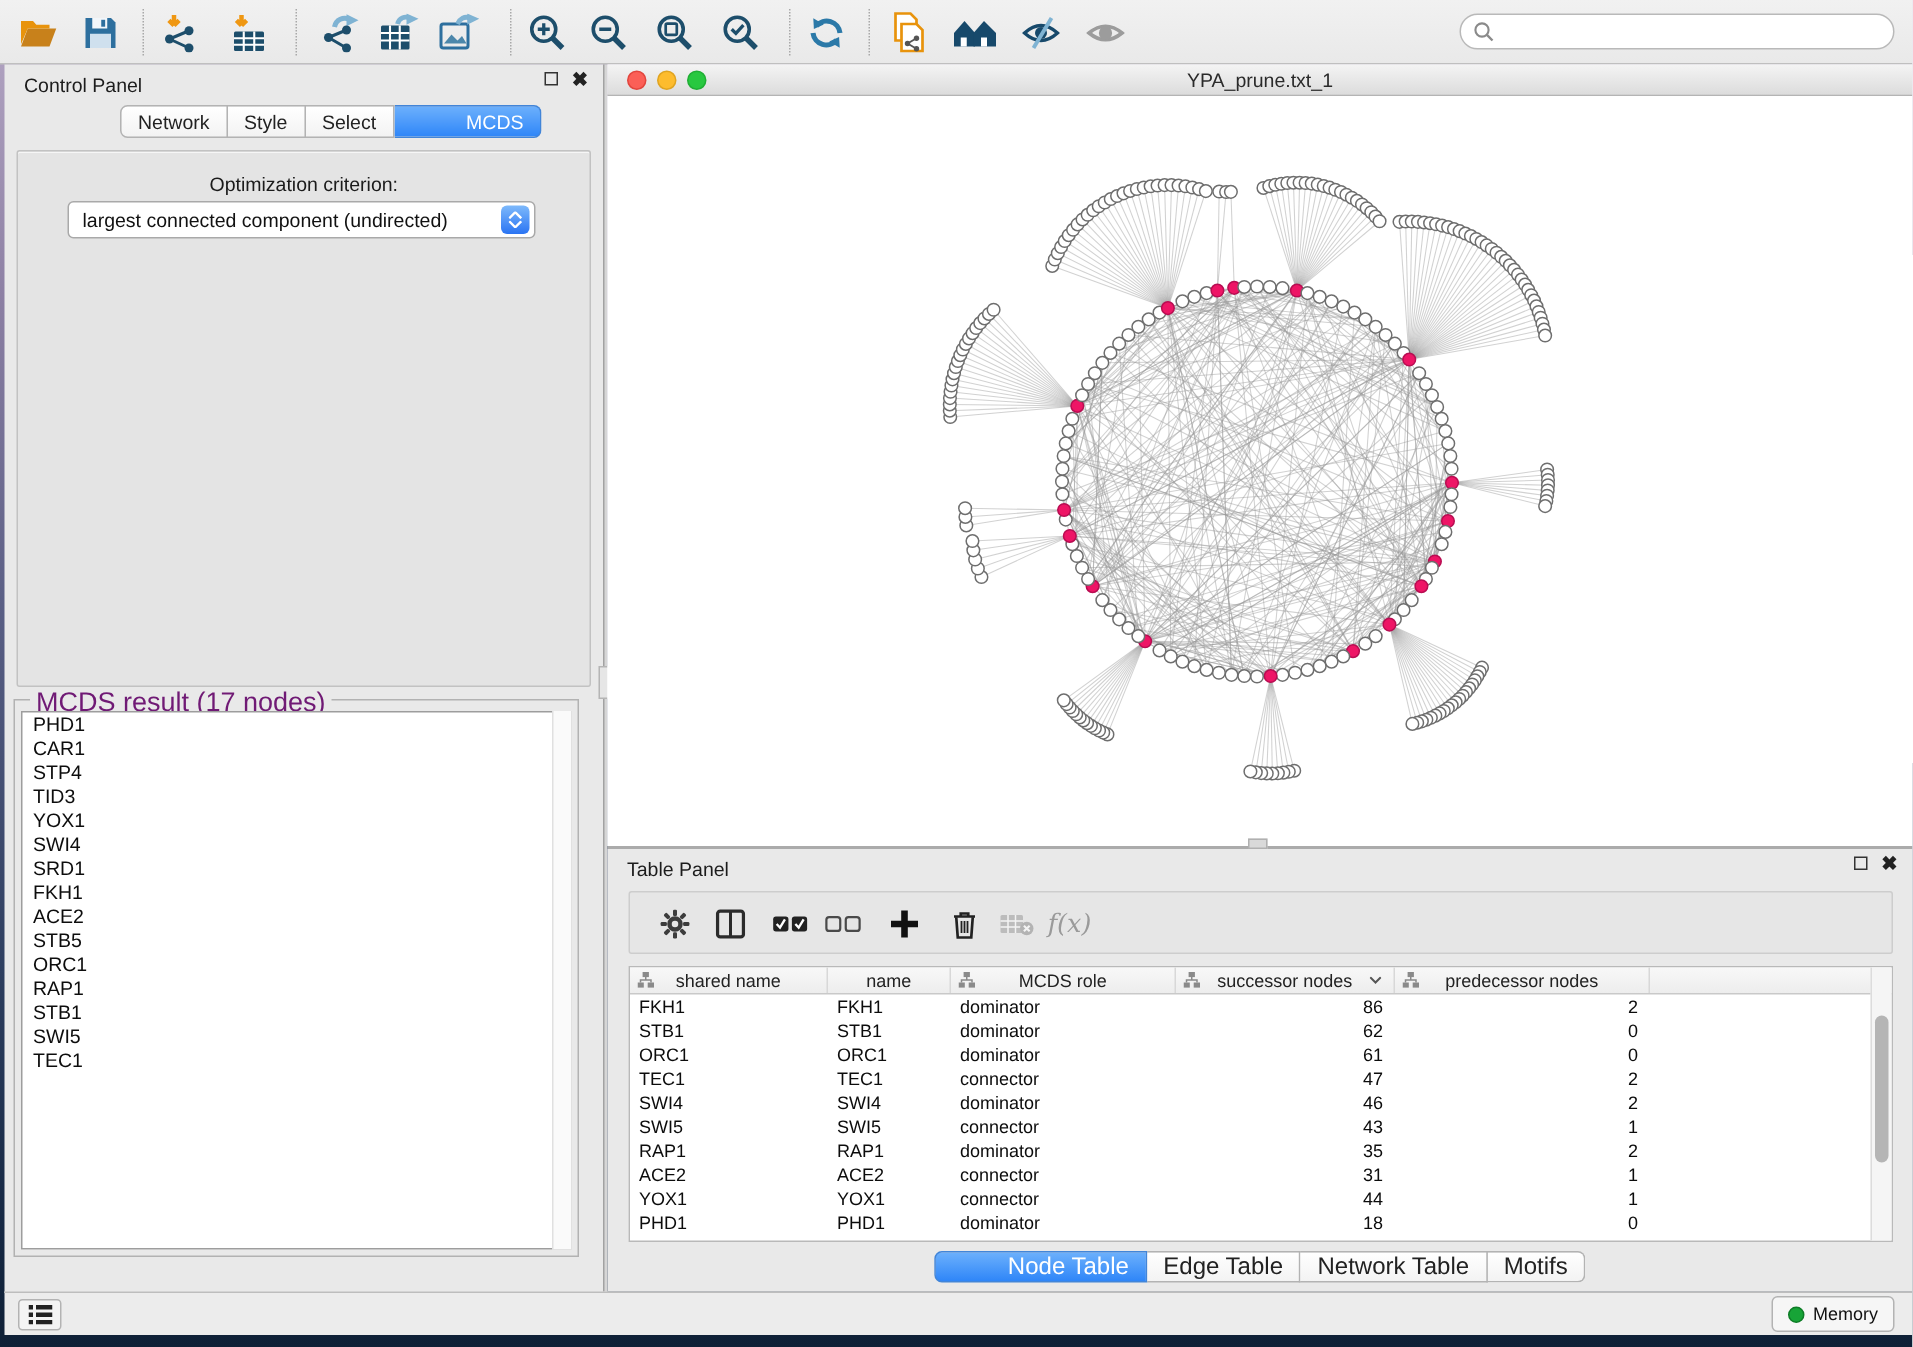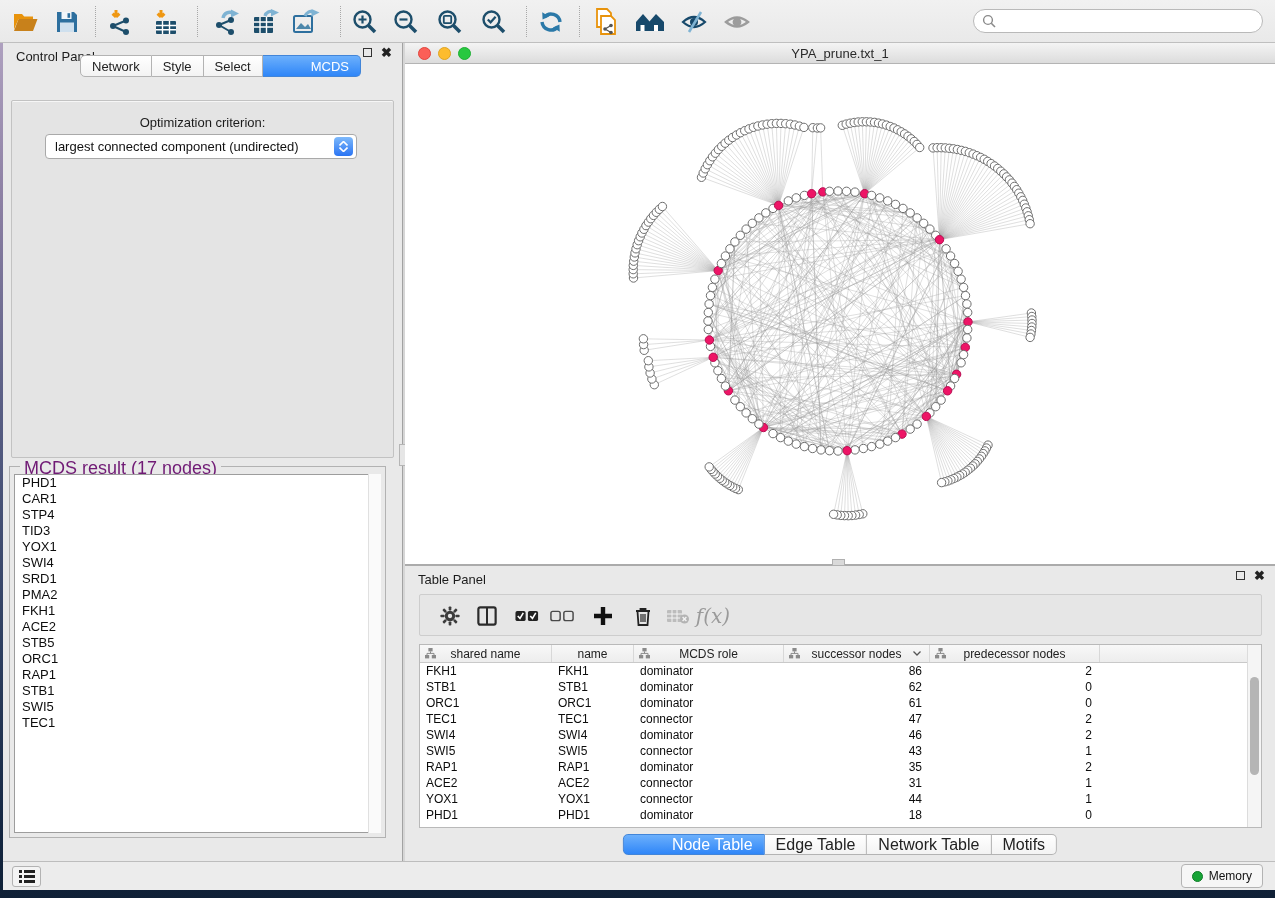--- a/index.html
+++ b/index.html
@@ -64,21 +64,21 @@
   .netcanvas{position:absolute;left:0;top:21px;width:870px;height:500px;background:#fff;}
   .netcanvas svg{display:block;}
   .wn{fill:#fff;stroke:#6e6e6e;stroke-width:1;}
   .pn{fill:#ee1566;stroke:#b80d52;stroke-width:1;}
 
   
   .tpanel{position:absolute;left:405px;top:566px;width:870px;height:295px;background:#e9e9e9;}
   .tp-toolbar{position:absolute;left:14px;top:28px;width:843px;height:42px;background:#e6e6e6;
     border:1px solid #cdcdcd;border-radius:2px;}
   .tpi{position:absolute;top:9px;width:24px;height:24px;display:flex;align-items:center;justify-content:center;}
-  .fx-label{font-family:"DejaVu Serif",serif;font-style:italic;font-size:20px;color:#9a9a9a;}
+  .fx-label{font-family:"DejaVu Serif",serif;font-style:italic;font-size:17px;color:#9a9a9a;}
   .ttable{position:absolute;left:14px;top:78px;width:843px;height:184px;background:#fff;border:1px solid #b9b9b9;}
   .thead{display:flex;height:18px;background:linear-gradient(#f8f8f8,#ededed);border-bottom:1px solid #c9c9c9;}
   .th{position:relative;border-right:1px solid #d8d8d8;font-size:12px;color:#222;
     display:flex;align-items:center;justify-content:center;}
   .th .tree-ic{position:absolute;left:5px;top:3px;}
   .th .sortch{position:absolute;right:8px;top:6px;}
   .trow{display:flex;height:16px;}
   .td{font-size:12px;color:#0c0c0c;line-height:16px;white-space:nowrap;overflow:hidden;}
   .td.num{text-align:right;padding-right:8px;}
   .tscroll{position:absolute;top:0;right:0;bottom:0;width:14px;background:#f5f5f5;border-left:1px solid #dcdcdc;}
@@ -244,21 +244,21 @@
       <input type="text" value="" style="">
     </div>
   </div>
 
   <div class="cpanel">
     <div class="panel-title">Control Panel</div>
     <div class="win-icons">
       <div class="wi-float"></div>
       <div class="wi-close">✖</div>
     </div>
-    <div class="seg" style="left:77px;top:12px;">
+    <div class="seg" style="left:77px;top:27px;">
         <div class="seg-item">Network</div>
         <div class="seg-item">Style</div>
         <div class="seg-item">Select</div>
         <div class="seg-item active">MCDS</div>
       </div>
 
     <div class="cp-box">
       <div class="opt-label">Optimization criterion:</div>
       <div class="dropdown">
         <div class="dtext">largest connected component (undirected)</div>
@@ -276,21 +276,20 @@
     <div class="result-group">
       <div class="result-legend">MCDS result (17 nodes)</div>
       <div class="result-list">
           <div class="mcds-item">PHD1</div>
           <div class="mcds-item">CAR1</div>
           <div class="mcds-item">STP4</div>
           <div class="mcds-item">TID3</div>
           <div class="mcds-item">YOX1</div>
           <div class="mcds-item">SWI4</div>
           <div class="mcds-item">SRD1</div>
-          <div class="mcds-item">PMA2</div>
           <div class="mcds-item">FKH1</div>
           <div class="mcds-item">ACE2</div>
           <div class="mcds-item">STB5</div>
           <div class="mcds-item">ORC1</div>
           <div class="mcds-item">RAP1</div>
           <div class="mcds-item">STB1</div>
           <div class="mcds-item">SWI5</div>
           <div class="mcds-item">TEC1</div>
         </div>
       <div class="result-scroll" style="top:7px;right:4px;bottom:4px;"></div>

